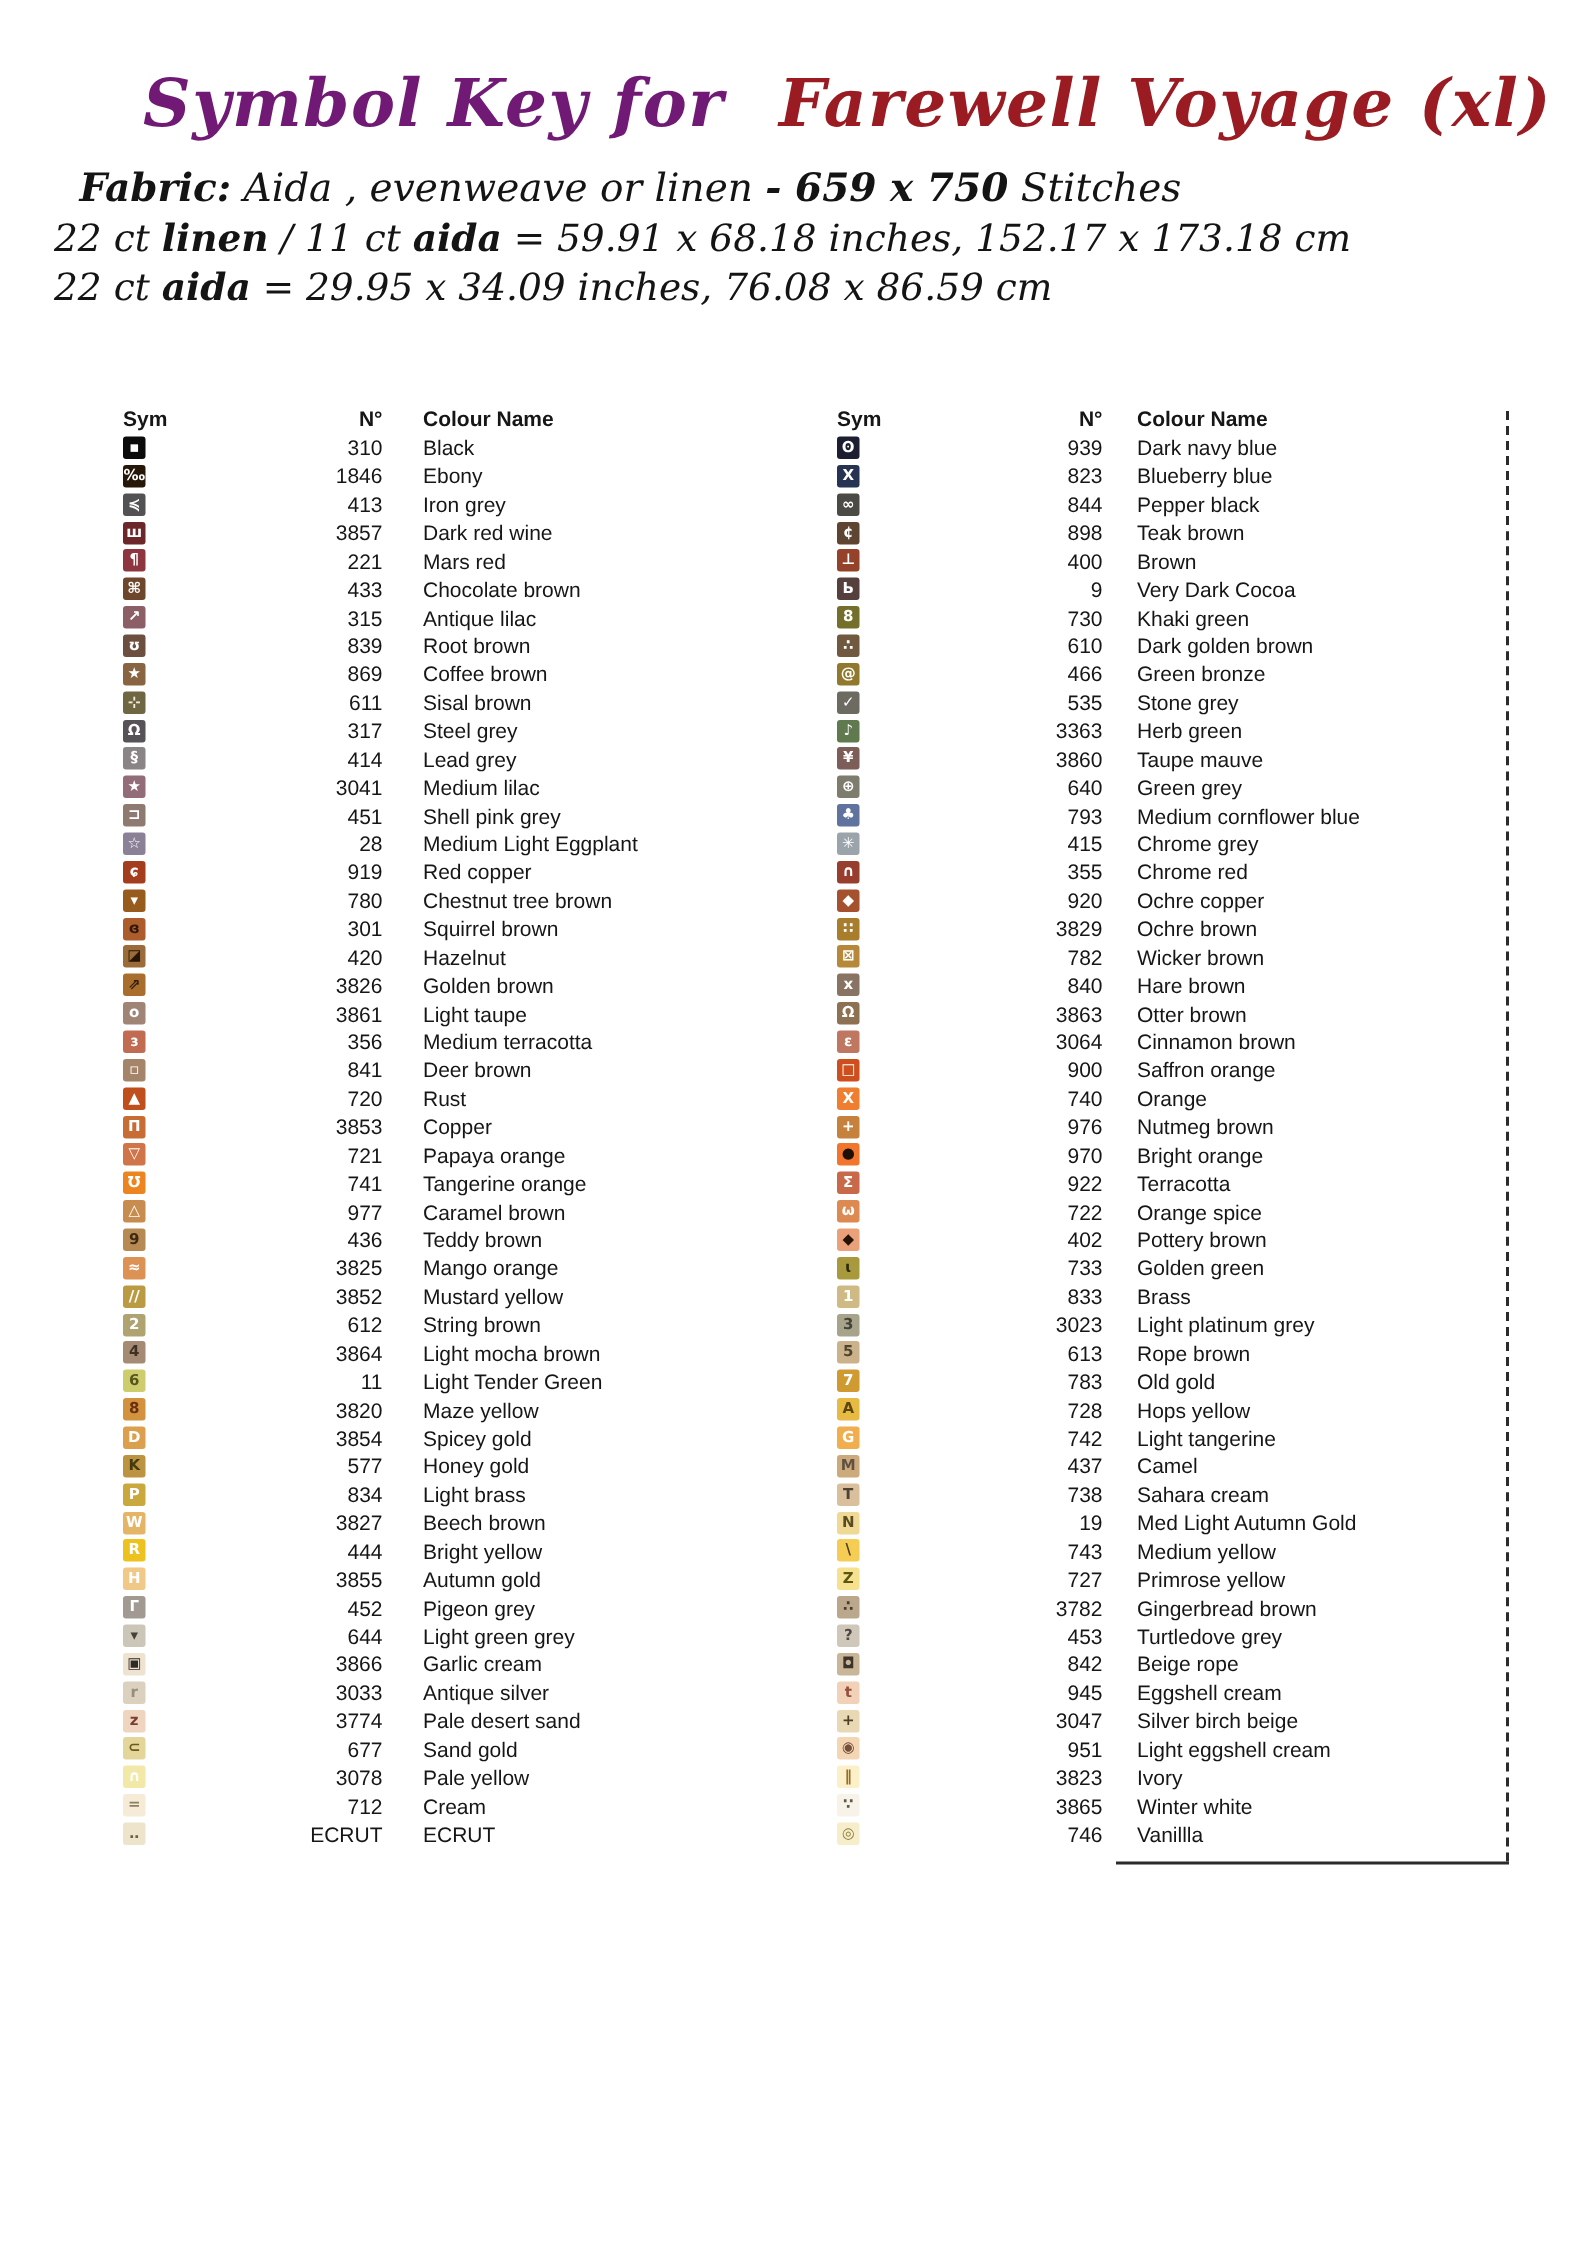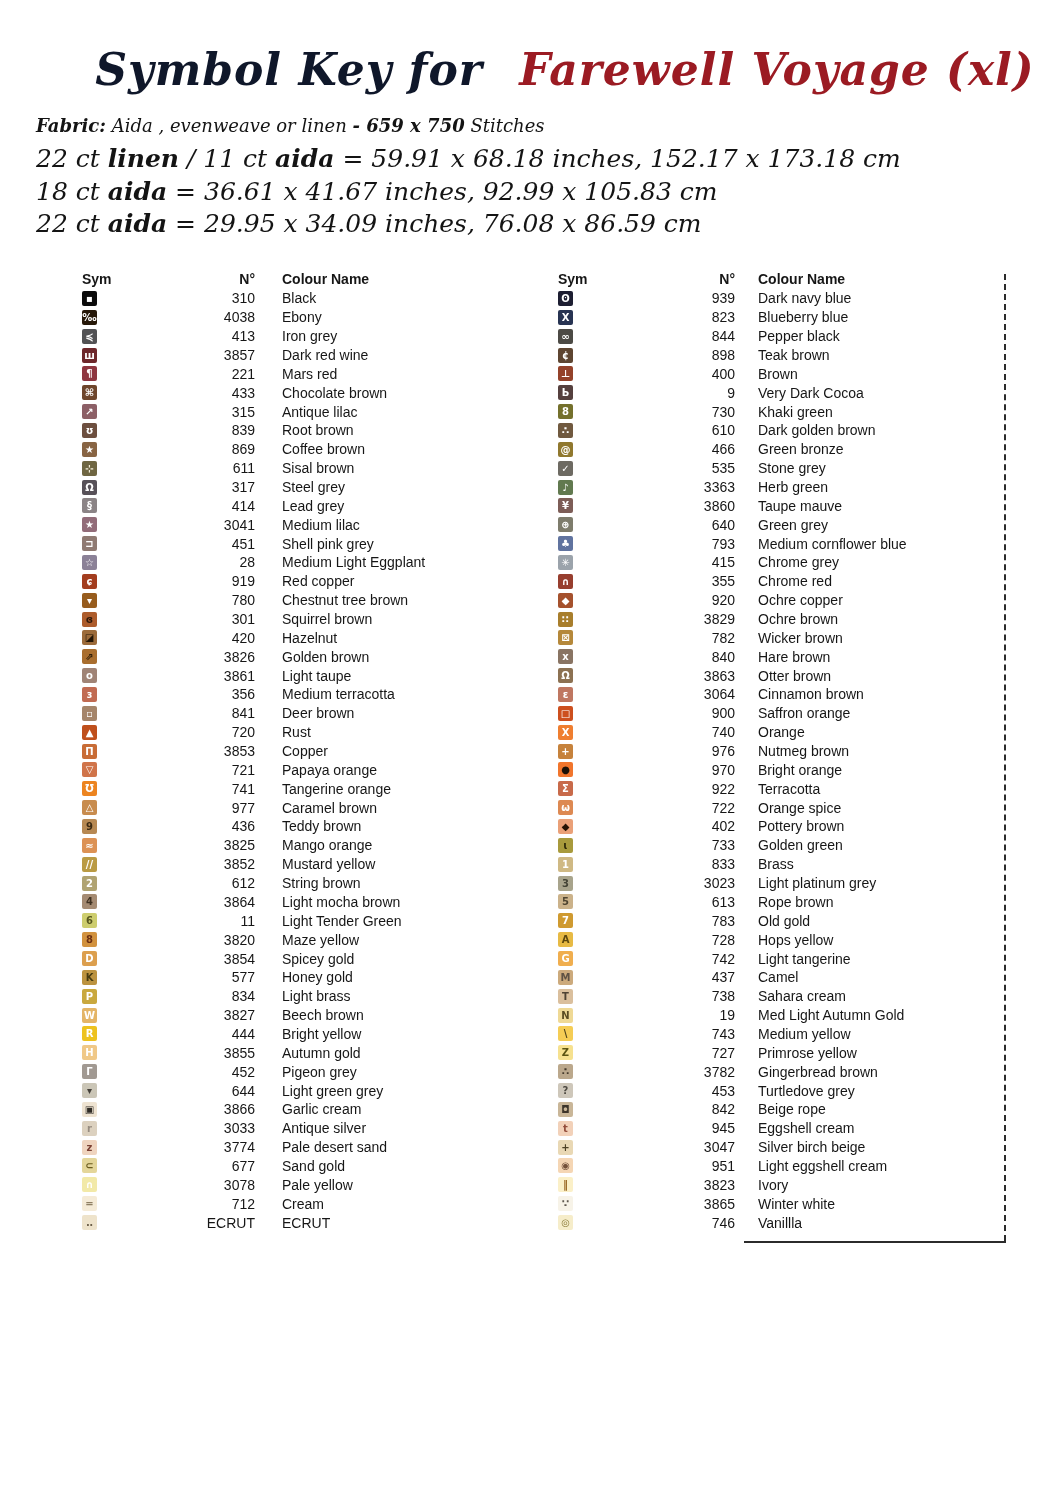--- a/index.html
+++ b/index.html
@@ -1,26 +1,26 @@
 <!DOCTYPE html>
 <html><head>
 <meta charset="utf-8">
 <style>
   html,body{margin:0;padding:0;background:#ffffff;}
   .page{position:relative;width:1060px;height:1500px;background:#ffffff;overflow:hidden;
         font-family:"Liberation Sans",sans-serif;color:#161616;}
   .title{position:absolute;top:44px;left:0;width:100%;box-sizing:border-box;padding-left:70px;
          text-align:center;font-family:"DejaVu Serif",serif;font-style:italic;font-weight:700;
          font-size:44px;letter-spacing:1px;white-space:nowrap;}
-  .title .t-black{color:#0f172a;}
+  .title .t-black{color:#701a75;}
   .title .t-red{margin-left:20px;}
   .fabric{position:absolute;left:36px;top:110px;font-family:"DejaVu Serif",serif;
           font-style:italic;font-size:25px;color:#141414;}
   .fabric .fline{height:32.8px;line-height:32.8px;white-space:nowrap;}
-  .fabric .fline:first-child{font-size:18px;}
+  .fabric .fline:first-child{font-size:26px;margin-left:17px;}
   .fabric .b{font-weight:700;}
   .col{position:absolute;top:272px;}
   .col-left{left:82px;}
   .col-right{left:558px;}
   .thead{display:flex;font-weight:700;font-size:14px;height:17px;line-height:14px;}
   .thead span{}
   .h-sym{width:60px;}
   .h-num{text-align:right;}
   .col-left .h-num{width:113px;}
   .col-right .h-num{width:117px;}
@@ -46,39 +46,38 @@
 
 <div class="page">
   <div class="title">
     <span class="t-black">Symbol Key for</span>
     <span class="t-red" id="title-red" style="color: rgb(155, 27, 35);">Farewell Voyage (xl)</span>
   </div>
 
   <div class="fabric" id="fabric">
       <div class="fline"><span class="b">Fabric:</span><span>  Aida , evenweave or  linen </span><span class="b">- 659 x 750</span><span> Stitches</span></div>
       <div class="fline"><span>22 ct </span><span class="b">linen</span><span> / 11 ct </span><span class="b">aida</span><span> = 59.91 x 68.18 inches, 152.17 x 173.18 cm</span></div>
-      <div class="fline"><span>18 ct </span><span class="b">aida</span><span>  = 36.61 x 41.67 inches, 92.99 x 105.83 cm</span></div>
       <div class="fline"><span>22 ct </span><span class="b">aida</span><span> = 29.95 x 34.09 inches, 76.08 x 86.59 cm</span></div>
     </div>
 
   <div class="col col-left">
     <div class="thead">
       <span class="h-sym">Sym</span>
       <span class="h-num">N°</span>
       <span class="h-name">Colour Name</span>
     </div>
     <div id="rows-left">
         <div class="row">
           <span class="sym" style="background: rgb(11, 11, 11); color: rgb(255, 255, 255);">▪</span>
           <span class="num">310</span>
           <span class="cname">Black</span>
         </div>
         <div class="row">
           <span class="sym" style="background: rgb(38, 24, 8); color: rgb(255, 255, 255);">‰</span>
-          <span class="num">4038</span>
+          <span class="num">1846</span>
           <span class="cname">Ebony</span>
         </div>
         <div class="row">
           <span class="sym" style="background: rgb(82, 82, 84); color: rgb(255, 255, 255);">≼</span>
           <span class="num">413</span>
           <span class="cname">Iron grey</span>
         </div>
         <div class="row">
           <span class="sym" style="background: rgb(109, 39, 43); color: rgb(255, 255, 255);">ш</span>
           <span class="num">3857</span>

